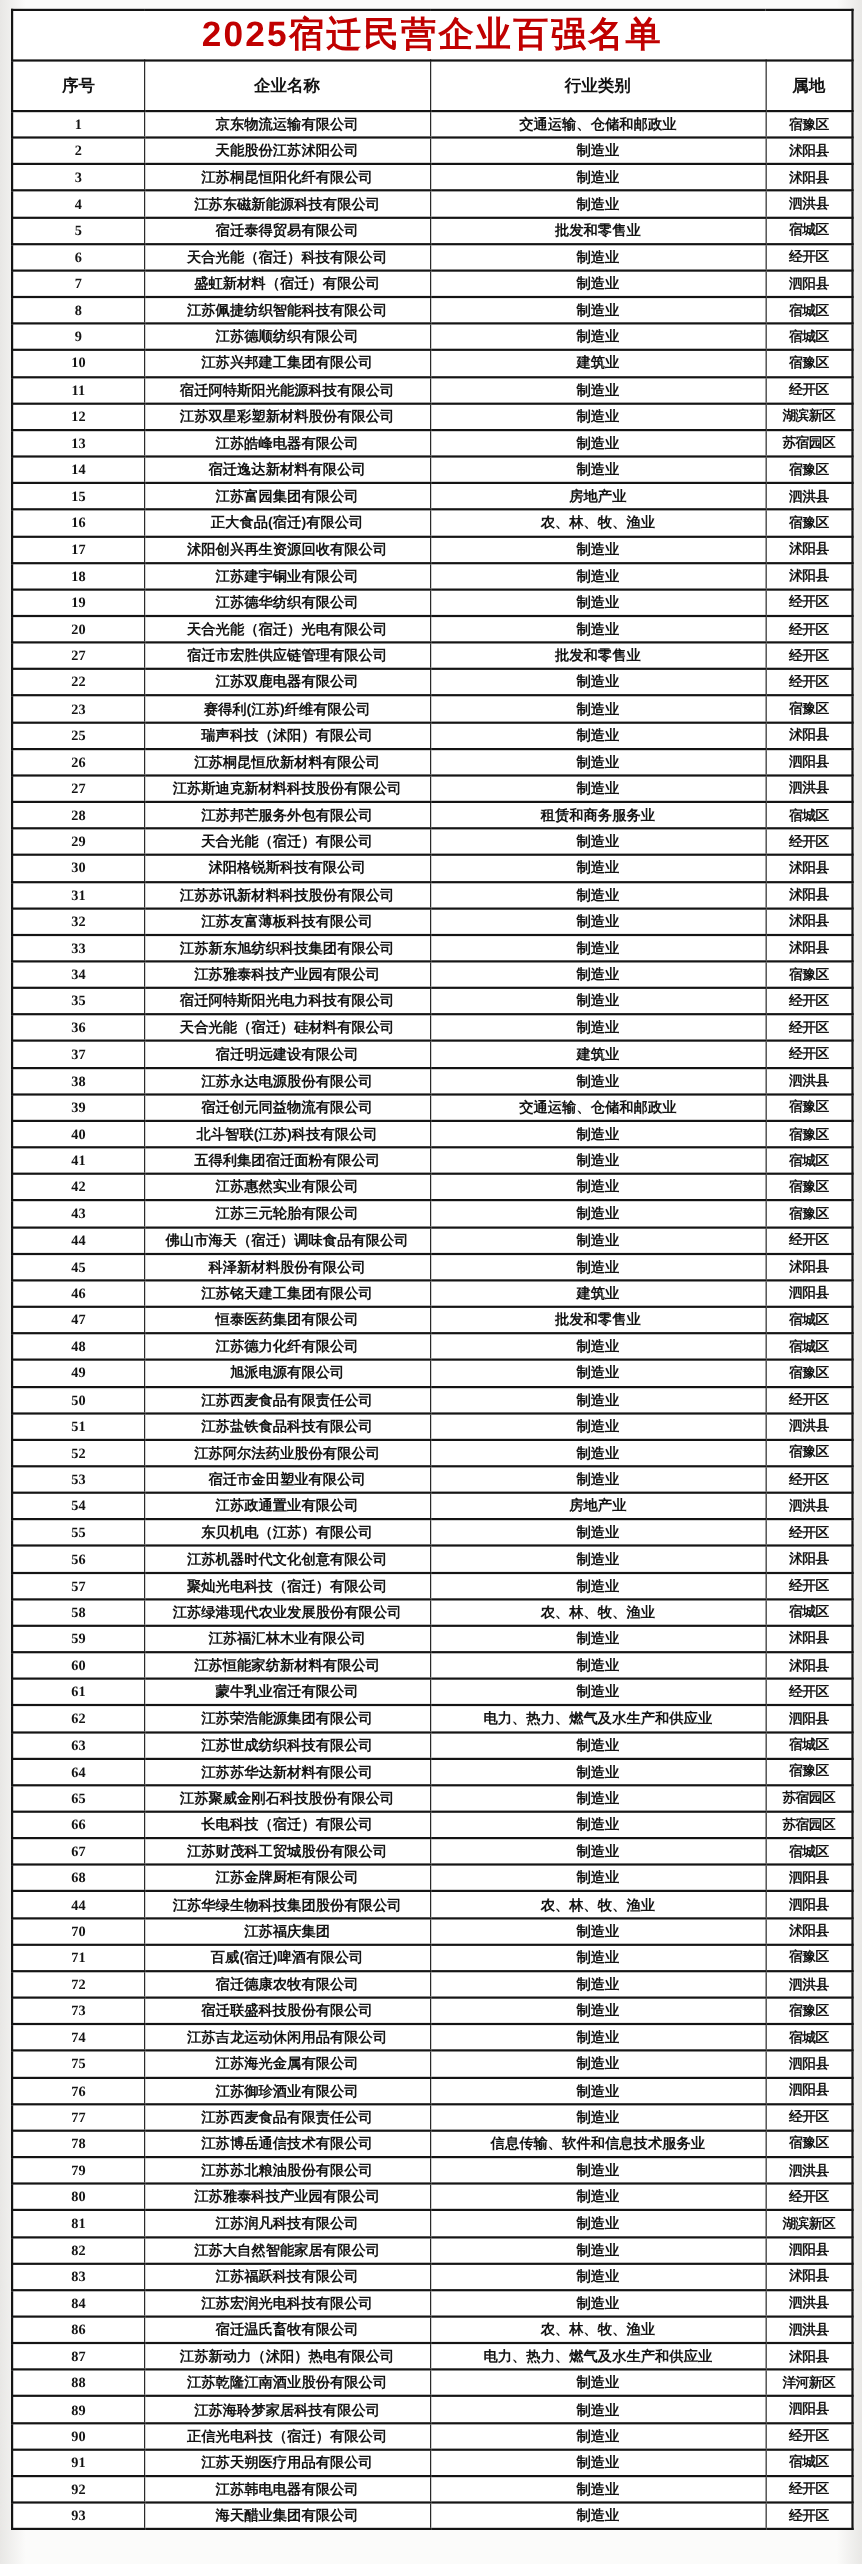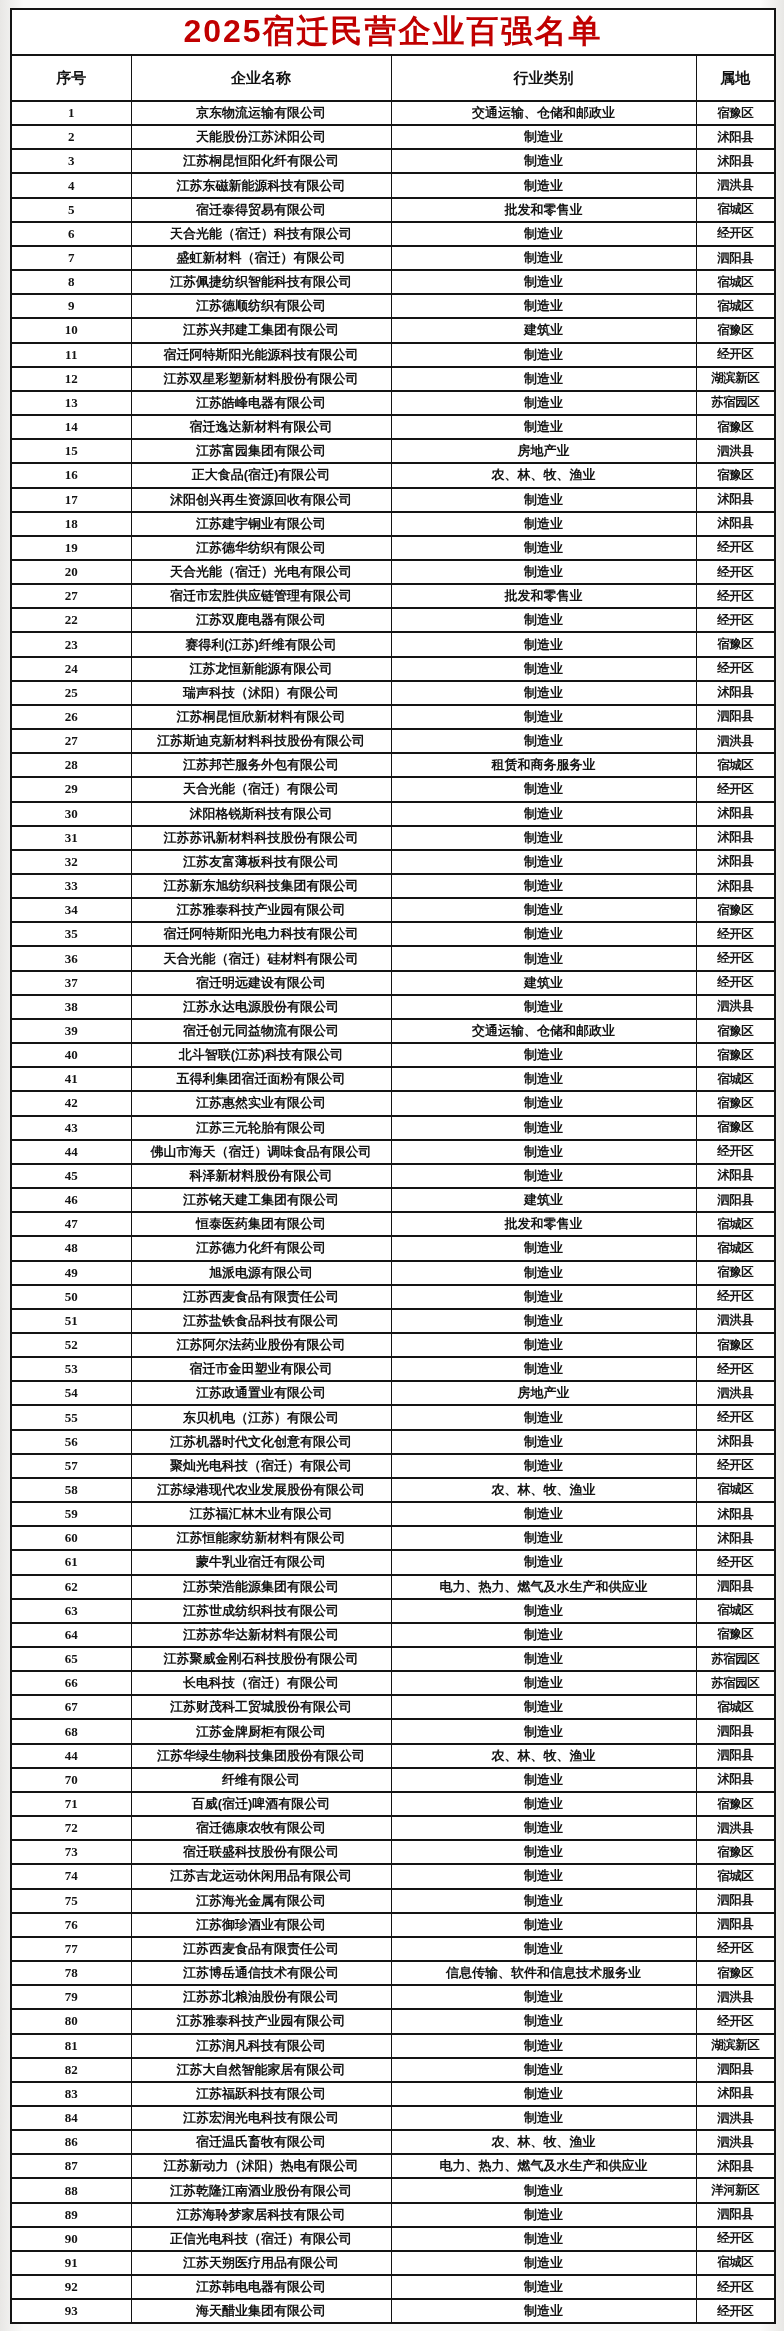--- a/index.html
+++ b/index.html
@@ -236,26 +236,20 @@
           <td class="col-industry">制造业</td>
           <td class="col-region">经开区</td>
         </tr>
         <tr>
           <td class="col-no">23</td>
           <td class="col-name">赛得利(江苏)纤维有限公司</td>
           <td class="col-industry">制造业</td>
           <td class="col-region">宿豫区</td>
         </tr>
         <tr>
-          <td class="col-no">24</td>
-          <td class="col-name">江苏龙恒新能源有限公司</td>
-          <td class="col-industry">制造业</td>
-          <td class="col-region">经开区</td>
-        </tr>
-        <tr>
           <td class="col-no">25</td>
           <td class="col-name">瑞声科技（沭阳）有限公司</td>
           <td class="col-industry">制造业</td>
           <td class="col-region">沭阳县</td>
         </tr>
         <tr>
           <td class="col-no">26</td>
           <td class="col-name">江苏桐昆恒欣新材料有限公司</td>
           <td class="col-industry">制造业</td>
           <td class="col-region">泗阳县</td>
@@ -513,21 +507,21 @@
           <td class="col-region">泗阳县</td>
         </tr>
         <tr>
           <td class="col-no">44</td>
           <td class="col-name">江苏华绿生物科技集团股份有限公司</td>
           <td class="col-industry">农、林、牧、渔业</td>
           <td class="col-region">泗阳县</td>
         </tr>
         <tr>
           <td class="col-no">70</td>
-          <td class="col-name">纤维有限公司</td>
+          <td class="col-name">江苏福庆集团</td>
           <td class="col-industry">制造业</td>
           <td class="col-region">沭阳县</td>
         </tr>
         <tr>
           <td class="col-no">71</td>
           <td class="col-name">百威(宿迁)啤酒有限公司</td>
           <td class="col-industry">制造业</td>
           <td class="col-region">宿豫区</td>
         </tr>
         <tr>

